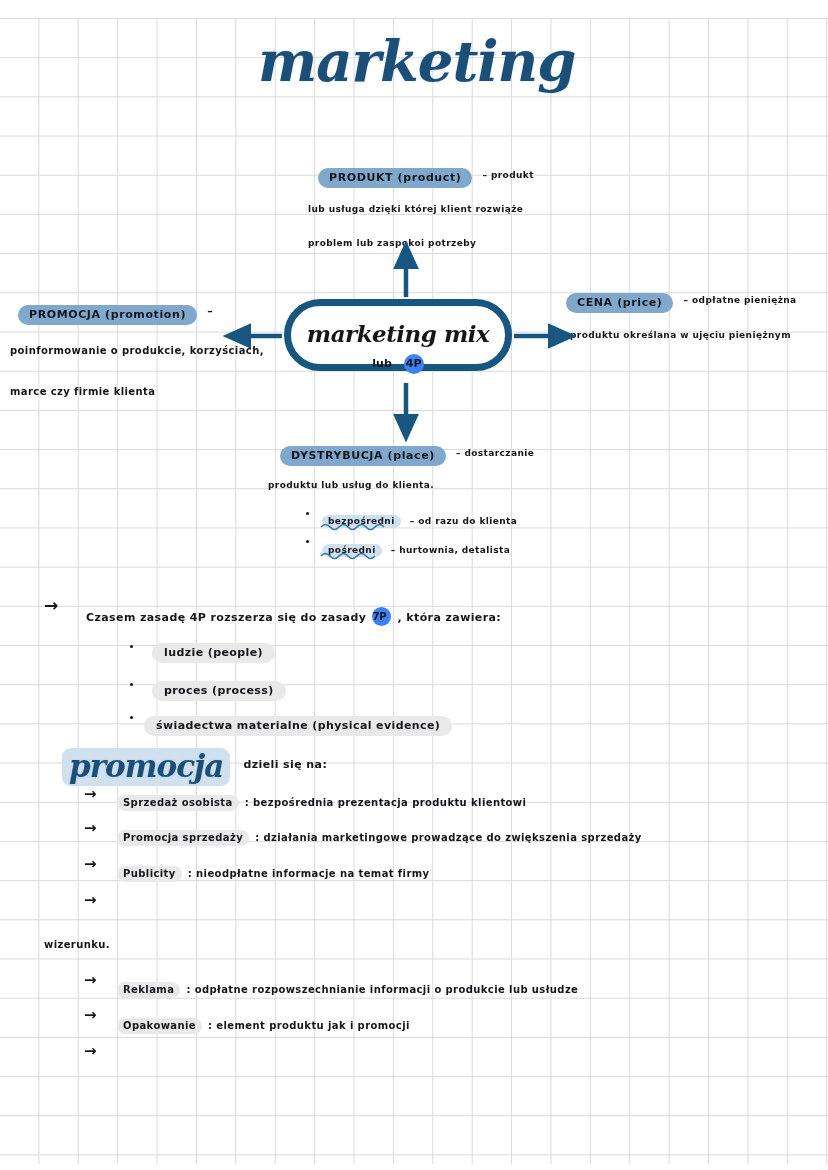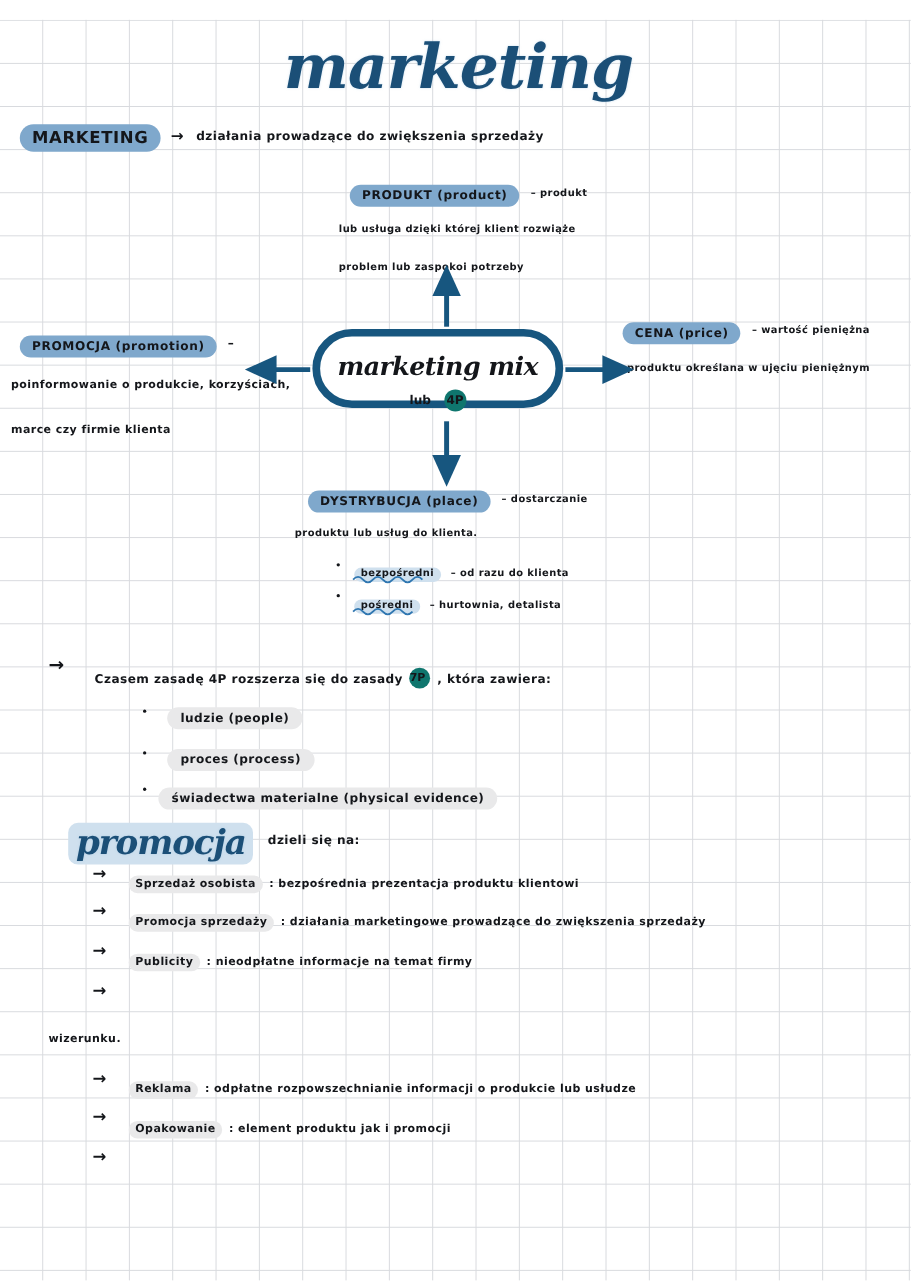--- a/index.html
+++ b/index.html
@@ -63,21 +63,21 @@
     padding:3px 12px 4px 12px;
   }
   .pill-lightblue{
     display:inline-block;
     background:#cfe0ee;
     border-radius:11px;
     padding:2px 9px 3px 9px;
   }
   .chip-circle{
     display:inline-block;
-    background:#0f766e;
+    background:#3b82f6;
     border-radius:50%;
     width:20px;height:20px;
     line-height:20px;
     font-weight:700;
     font-size:11px;
     color:#14161a;
     vertical-align:middle;
   }
 
   
@@ -120,36 +120,31 @@
 </head>
 <body>
 
 <div id="page">
 
   <div class="margin-strip margin-top"></div>
   <div class="margin-strip margin-bottom"></div>
 
   <div class="abs title-script" style="left:258px;top:28px;font-size:56px;">marketing</div>
 
-  <div class="abs" style="left:18px;top:113px;">
-    <span class="pill" style="font-size:15px;">MARKETING</span>
-    <span class="hand hand-b" style="font-size:14px;margin-left:4px;vertical-align:2px;">→</span>
-    <span class="hand hand-b" style="font-size:11px;margin-left:6px;vertical-align:3px;">działania prowadzące do zwiększenia sprzedaży</span>
-  </div>
 
   <div class="abs" style="left:318px;top:166px;">
     <span class="pill" style="font-size:11px;">PRODUKT (product)</span>
     <span class="hand hand-b" style="font-size:9px;margin-left:5px;vertical-align:3px;">– produkt</span>
   </div>
   <div class="abs hand hand-b" style="left:308px;top:204px;font-size:9px;">lub usługa dzięki której klient rozwiąże</div>
   <div class="abs hand hand-b" style="left:308px;top:238px;font-size:9px;">problem lub zaspokoi potrzeby</div>
 
   <div class="abs" style="left:566px;top:291px;">
     <span class="pill" style="font-size:11px;">CENA (price)</span>
-    <span class="hand hand-b" style="font-size:9px;margin-left:5px;vertical-align:3px;">– wartość pieniężna</span>
+    <span class="hand hand-b" style="font-size:9px;margin-left:5px;vertical-align:3px;">– odpłatne pieniężna</span>
   </div>
   <div class="abs hand hand-b" style="left:570px;top:330px;font-size:9px;">produktu określana w ujęciu pieniężnym</div>
 
   <div class="abs" style="left:18px;top:303px;">
     <span class="pill" style="font-size:11px;">PROMOCJA (promotion)</span>
     <span class="hand hand-b" style="font-size:11px;margin-left:5px;vertical-align:3px;">–</span>
   </div>
   <div class="abs hand hand-b" style="left:10px;top:345px;font-size:10px;">poinformowanie o produkcie, korzyściach,</div>
   <div class="abs hand hand-b" style="left:10px;top:386px;font-size:10px;">marce czy firmie klienta</div>
 

